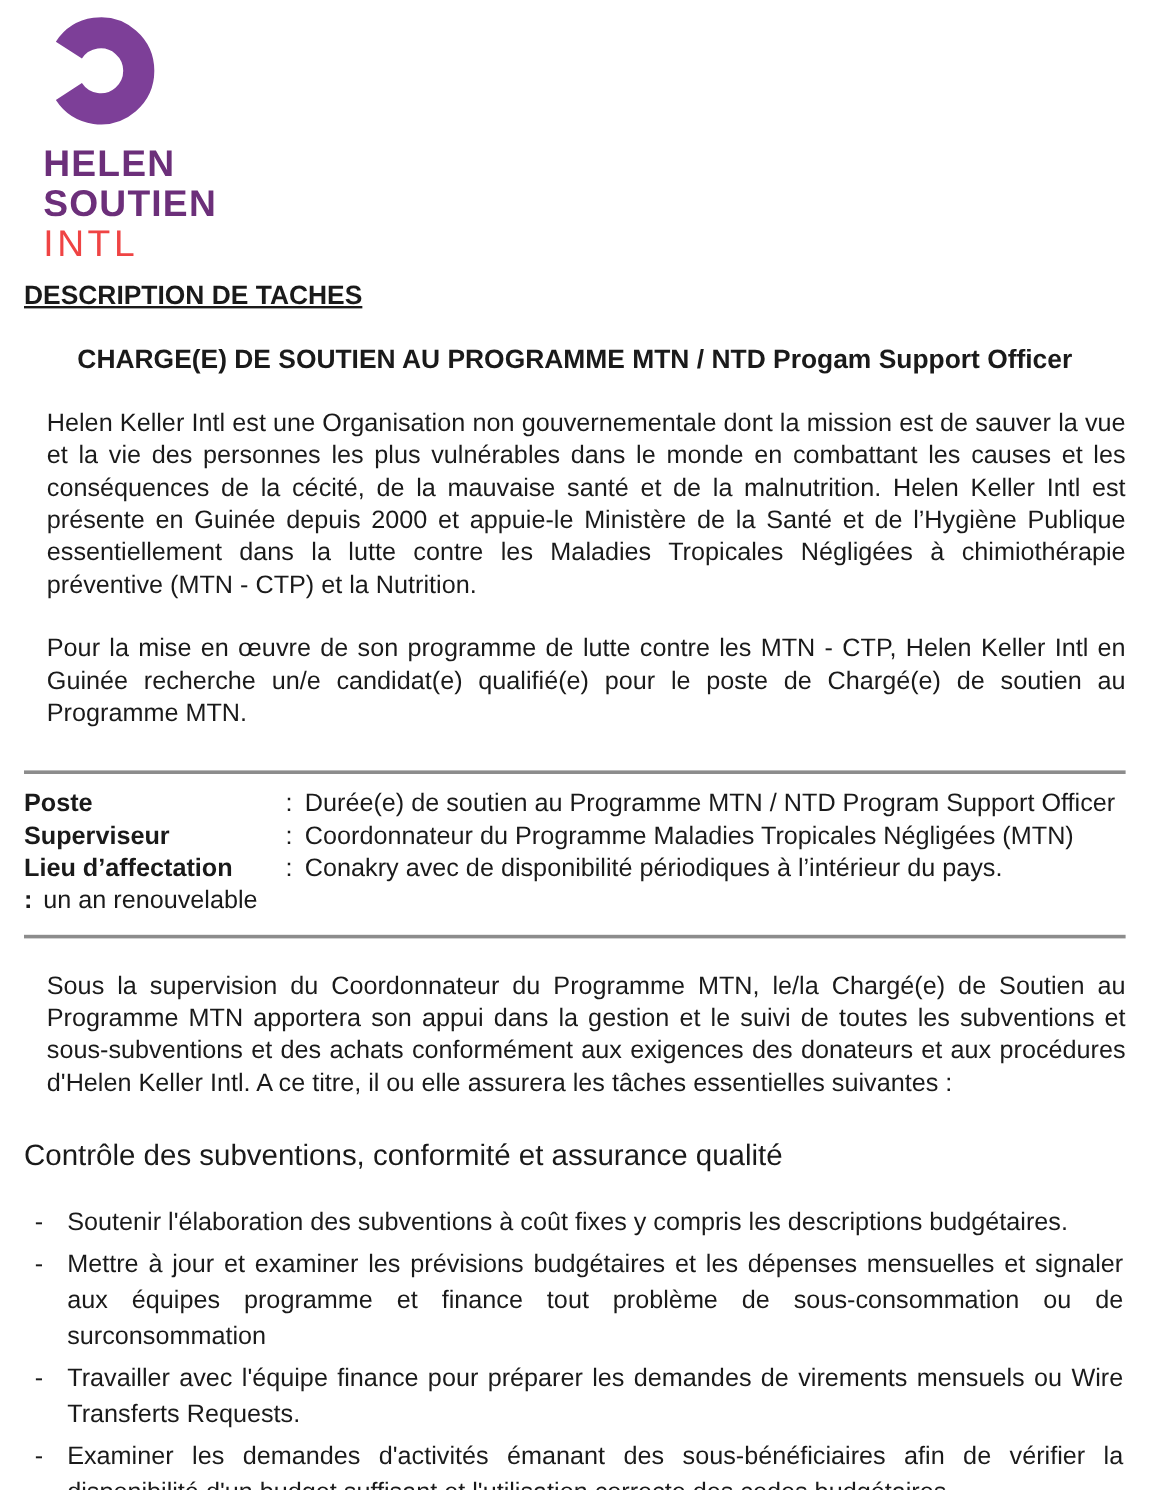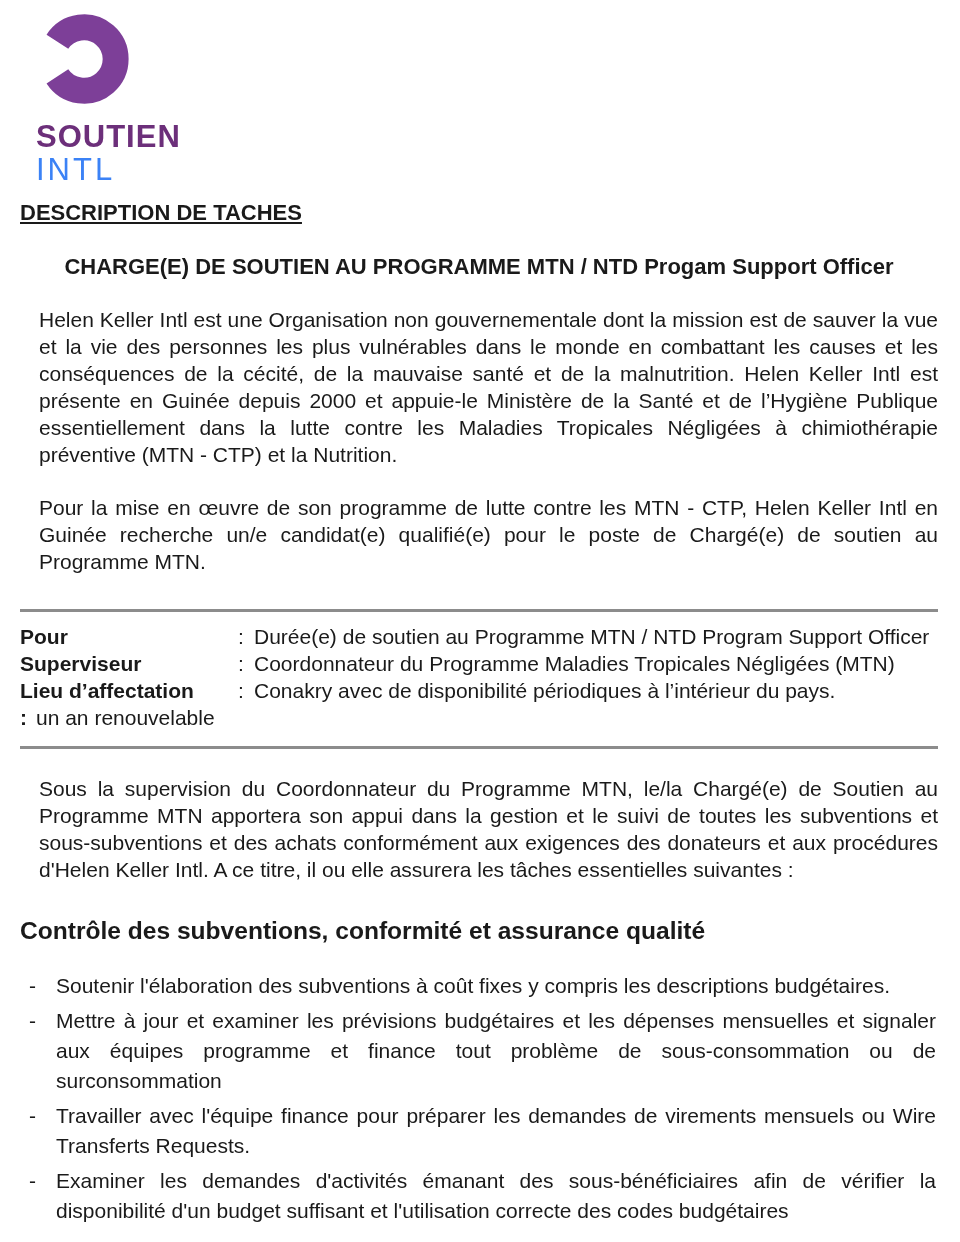--- a/index.html
+++ b/index.html
@@ -16,76 +16,77 @@
     font-size:21px;line-height:27px;color:var(--ink);
     padding:0 22px 0 20px;
   }
   .logo{margin:11px 0 0 16px;}
   .logo-mark{display:block;width:96px;height:98px;color:var(--brand);}
   .wordmark{margin-top:11px;color:var(--brand-text);}
   .wordmark .wm-line{
     display:block;font-weight:bold;font-size:31px;line-height:33px;letter-spacing:1px;
   }
   .wordmark .wm-light{
-    font-weight:400;letter-spacing:3px;color:#3b82f6;
+    font-weight:400;letter-spacing:3px;color:#ef4444;
   }
   .doc-title{
     margin-top:14px;font-weight:bold;font-size:22px;line-height:26px;
   }
   .doc-title span{text-decoration:underline;}
   .doc-subtitle{
     margin-top:28px;text-align:center;font-weight:bold;font-size:22px;line-height:26px;
   }
   p.body-par{margin-top:26px;text-align:justify;margin-left:19px;}
   .divider{height:3px;background:var(--rule);border:0;}
   .divider-1{margin-top:34px;}
   .divider-2{margin-top:15px;}
   .details{margin-top:11px;}
   .detail-row{display:flex;align-items:flex-start;}
   .detail-label{flex:0 0 218px;font-weight:bold;}
   .detail-sep{flex:0 0 16px;}
   .sep-bold{font-weight:bold;}
   .detail-value{flex:1;}
   .role-par{margin-top:13px;}
-  .section-heading{margin-top:34px;font-weight:bold;}
+  .section-heading{margin-top:34px;font-weight:normal;}
   .task-list{margin-top:27px;list-style:none;}
   .task-item{
     display:flex;line-height:30px;margin-bottom:5px;
   }
   .task-marker{flex:0 0 36px;text-align:right;padding-right:20px;}
   .task-text{flex:1;text-align:justify;padding-right:2px;}
 </style>
 </head>
 <body>
 
 <header class="logo">
   <svg class="logo-mark" viewBox="0 0 100 100" aria-hidden="true">
     <path d="M 22.3 31.0 A 33 33 0 1 1 22.3 67.0" fill="none" stroke="currentColor" stroke-width="27" stroke-linecap="butt"></path>
   </svg>
   <div class="wordmark">
+    <span class="wm-line">HELEN</span>
     <span class="wm-line">SOUTIEN</span>
     <span class="wm-line wm-light">INTL</span>
   </div>
 </header>
 
 <h1 class="doc-title">
   <span>DESCRIPTION DE TACHES</span>
 </h1>
 
 <h2 class="doc-subtitle">CHARGE(E) DE SOUTIEN AU PROGRAMME MTN / NTD Progam Support Officer</h2>
 
 <p class="body-par">Helen Keller Intl est une Organisation non gouvernementale dont la mission est de sauver la vue et la vie des personnes les plus vulnérables dans le monde en combattant les causes et les conséquences de la cécité, de la mauvaise santé et de la malnutrition. Helen Keller Intl est présente en Guinée depuis 2000 et appuie-le Ministère de la Santé et de l’Hygiène Publique essentiellement dans la lutte contre les Maladies Tropicales Négligées à chimiothérapie préventive (MTN - CTP) et la Nutrition.</p>
 
 <p class="body-par">Pour la mise en œuvre de son programme de lutte contre les MTN - CTP, Helen Keller Intl en Guinée recherche un/e candidat(e) qualifié(e) pour le poste de Chargé(e) de soutien au Programme MTN.</p>
 
 <hr class="divider divider-1">
 
 <div class="details">
   <div class="detail-row">
-    <div class="detail-label">Pour</div>
+    <div class="detail-label">Poste</div>
     <div class="detail-sep">:</div>
     <div class="detail-value">Durée(e) de soutien au Programme MTN / NTD Program Support Officer</div>
   </div>
   <div class="detail-row">
     <div class="detail-label">Superviseur</div>
     <div class="detail-sep">:</div>
     <div class="detail-value">Coordonnateur du Programme Maladies Tropicales Négligées (MTN)</div>
   </div>
   <div class="detail-row">
     <div class="detail-label">Lieu d’affectation</div>

